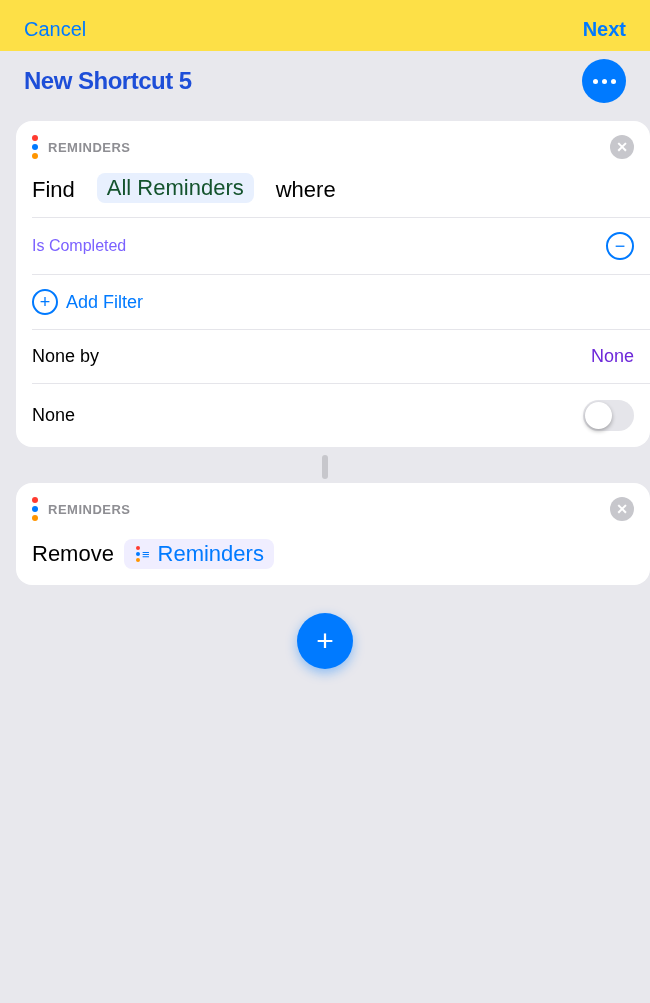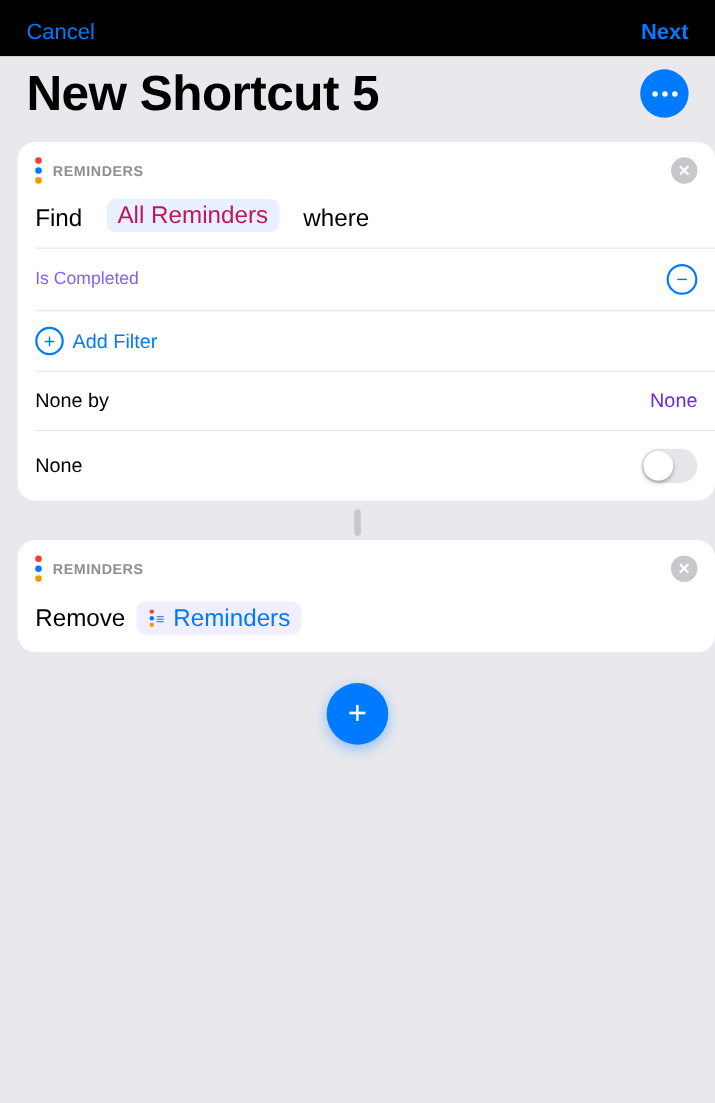--- a/index.html
+++ b/index.html
@@ -10,21 +10,21 @@
       font-family: -apple-system, BlinkMacSystemFont, 'SF Pro Display', 'Helvetica Neue', sans-serif;
       overflow: hidden;
     }
 
     
     .header {
       display: flex;
       justify-content: space-between;
       align-items: center;
       padding: 18px 24px 10px 24px;
-      background: #000000;
+      background: #fde047;
     }
     .header-cancel {
       color: #007AFF;
       font-size: 20px;
       font-weight: 400;
       cursor: pointer;
     }
     .header-next {
       color: #007AFF;
       font-size: 20px;
@@ -33,23 +33,23 @@
     }
 
     
     .title-row {
       display: flex;
       align-items: center;
       justify-content: space-between;
       padding: 8px 24px 18px 24px;
     }
     .page-title {
-      font-size: 45px;
+      font-size: 24px;
       font-weight: 800;
-      color: #000000;
+      color: #1d4ed8;
       letter-spacing: -0.5px;
     }
     .more-button {
       width: 44px;
       height: 44px;
       border-radius: 50%;
       background: #007AFF;
       display: flex;
       align-items: center;
       justify-content: center;
@@ -129,21 +129,21 @@
       font-size: 22px;
       font-weight: 500;
       color: #000;
       display: flex;
       align-items: flex-end;
       gap: 22px;
       flex-wrap: wrap;
     }
     .all-reminders-badge {
       background: #e8f0fe;
-      color: #be185d;
+      color: #14532d;
       border-radius: 8px;
       padding: 2px 10px;
       font-size: 22px;
       font-weight: 500;
     }
 
     
     .divider {
       height: 1px;
       background: #e5e5ea;

